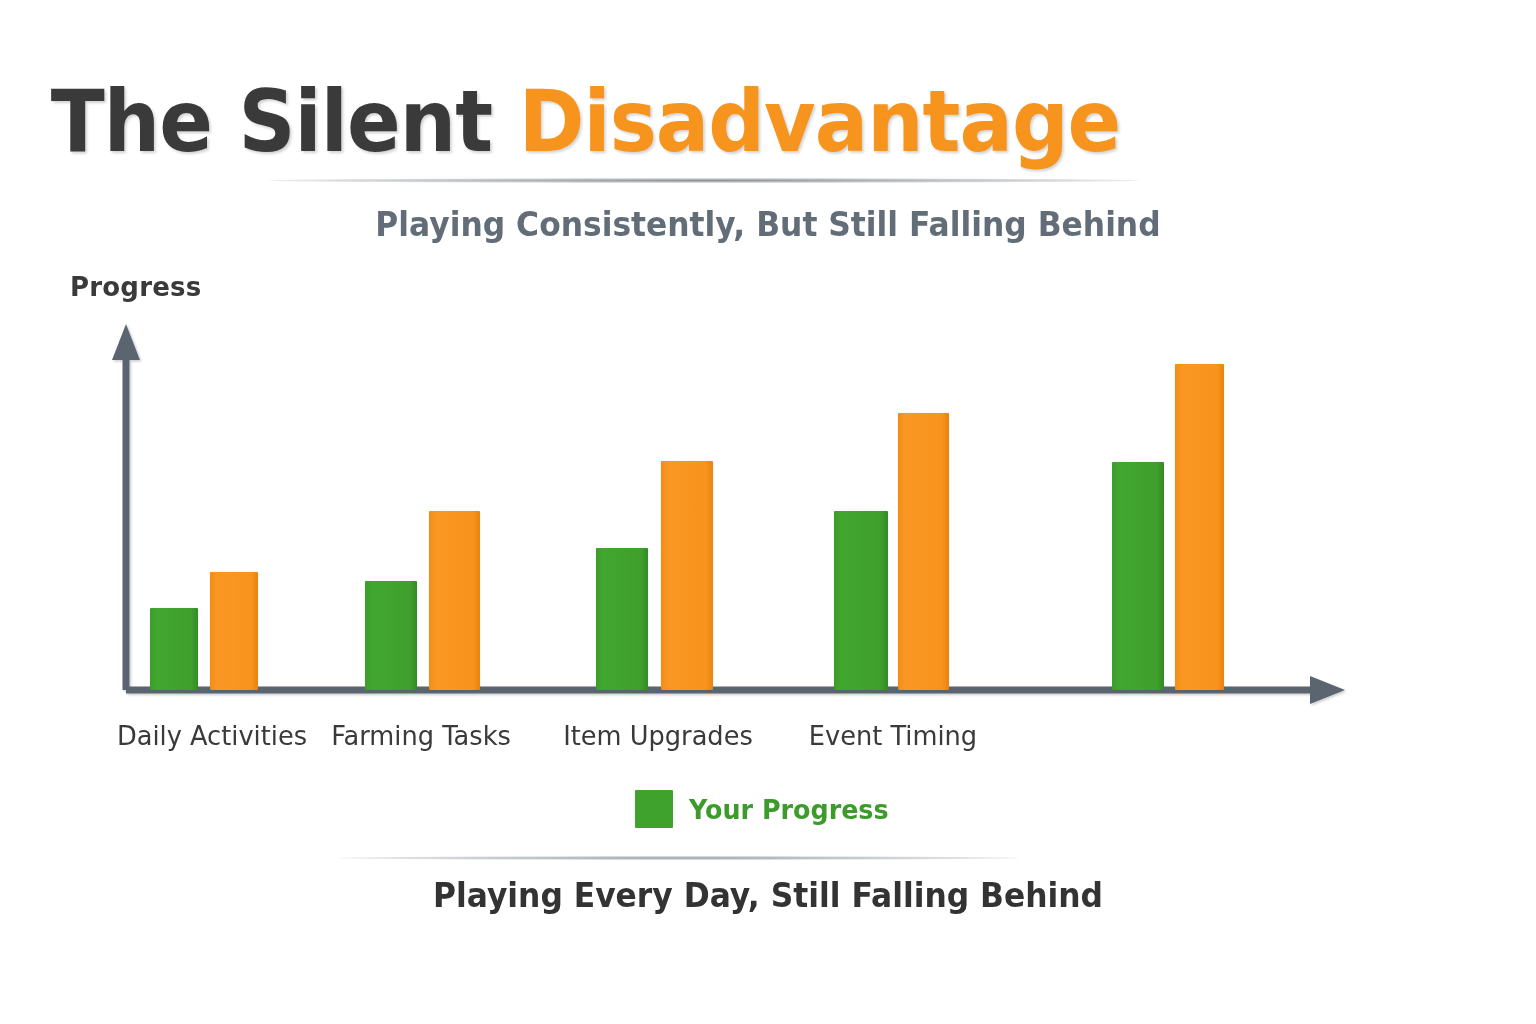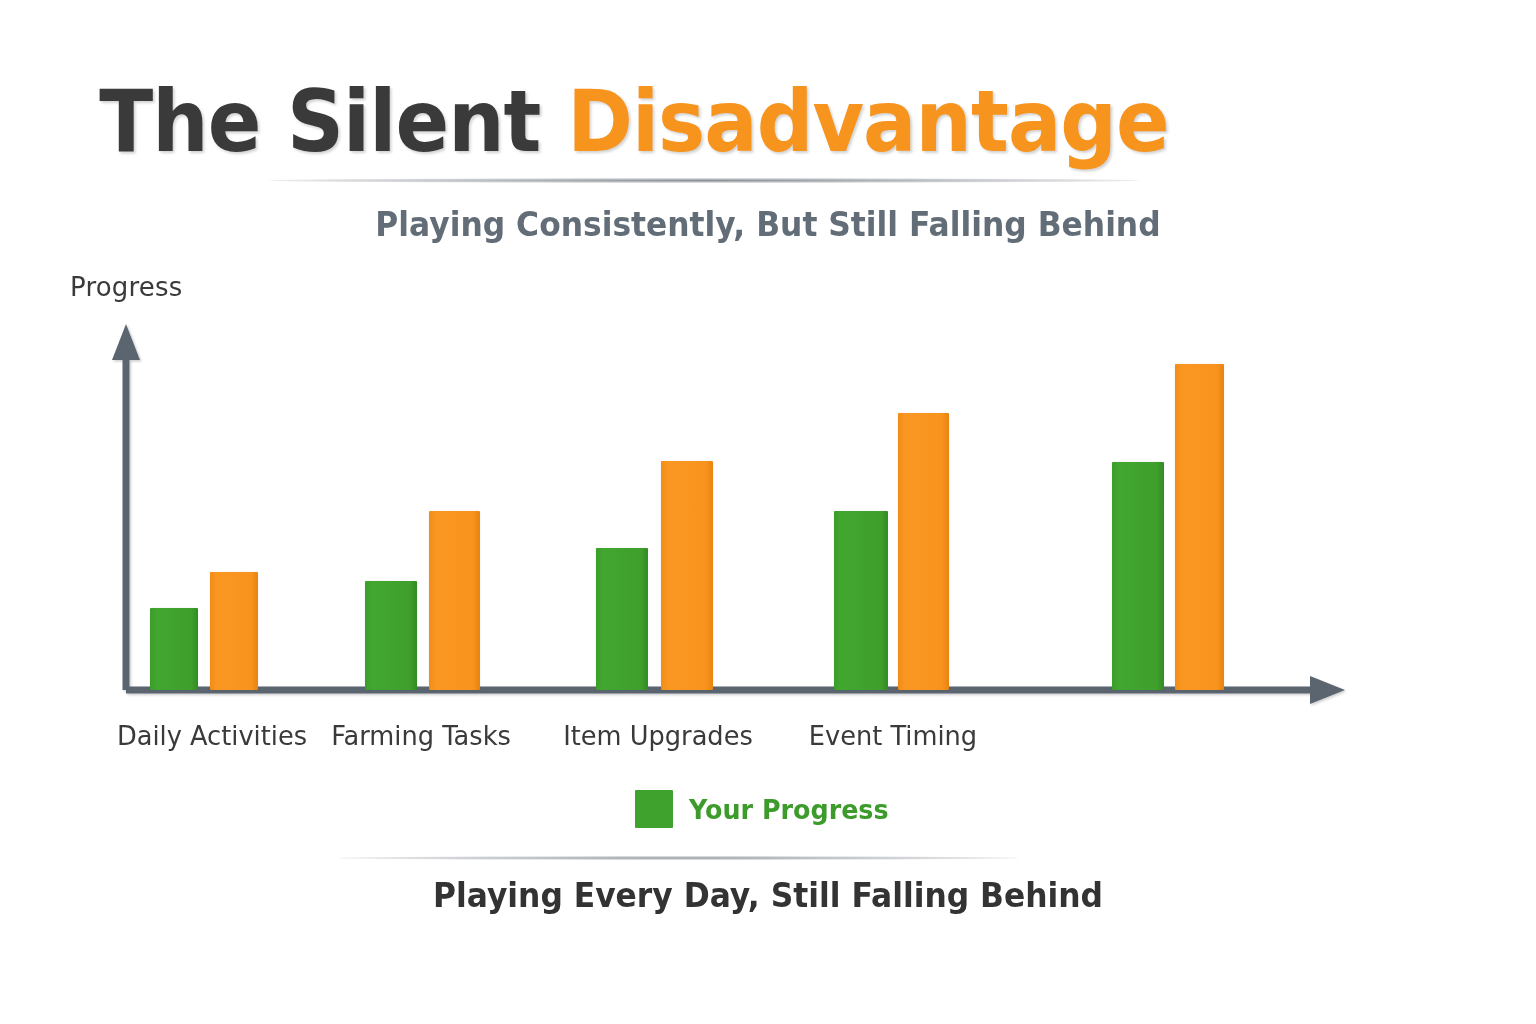--- a/index.html
+++ b/index.html
@@ -15,21 +15,21 @@
     font-family: "DejaVu Sans", "Liberation Sans", sans-serif;
     -webkit-font-smoothing: antialiased;
   }
 
   
   .title-wrap {
     position: absolute;
     top: 78px;
     left: 0;
     width: 1268px;
-    text-align: center;
+    text-align: left;
     white-space: nowrap;
   }
   .title {
     font-size: 86px;
     font-weight: 700;
     line-height: 1.0;
     letter-spacing: -1px;
     transform: scaleX(0.92);
     transform-origin: center center;
   }
@@ -70,21 +70,21 @@
     transform-origin: center top;
     white-space: nowrap;
   }
 
   
   .axis-label-y {
     position: absolute;
     top: 272px;
     left: 70px;
     font-size: 26px;
-    font-weight: 400;
+    font-weight: 700;
     color: #3a3a3a;
     letter-spacing: 0.2px;
   }
 
   .chart {
     position: absolute;
     left: 0;
     top: 0;
     width: 1536px;
     height: 1024px;

